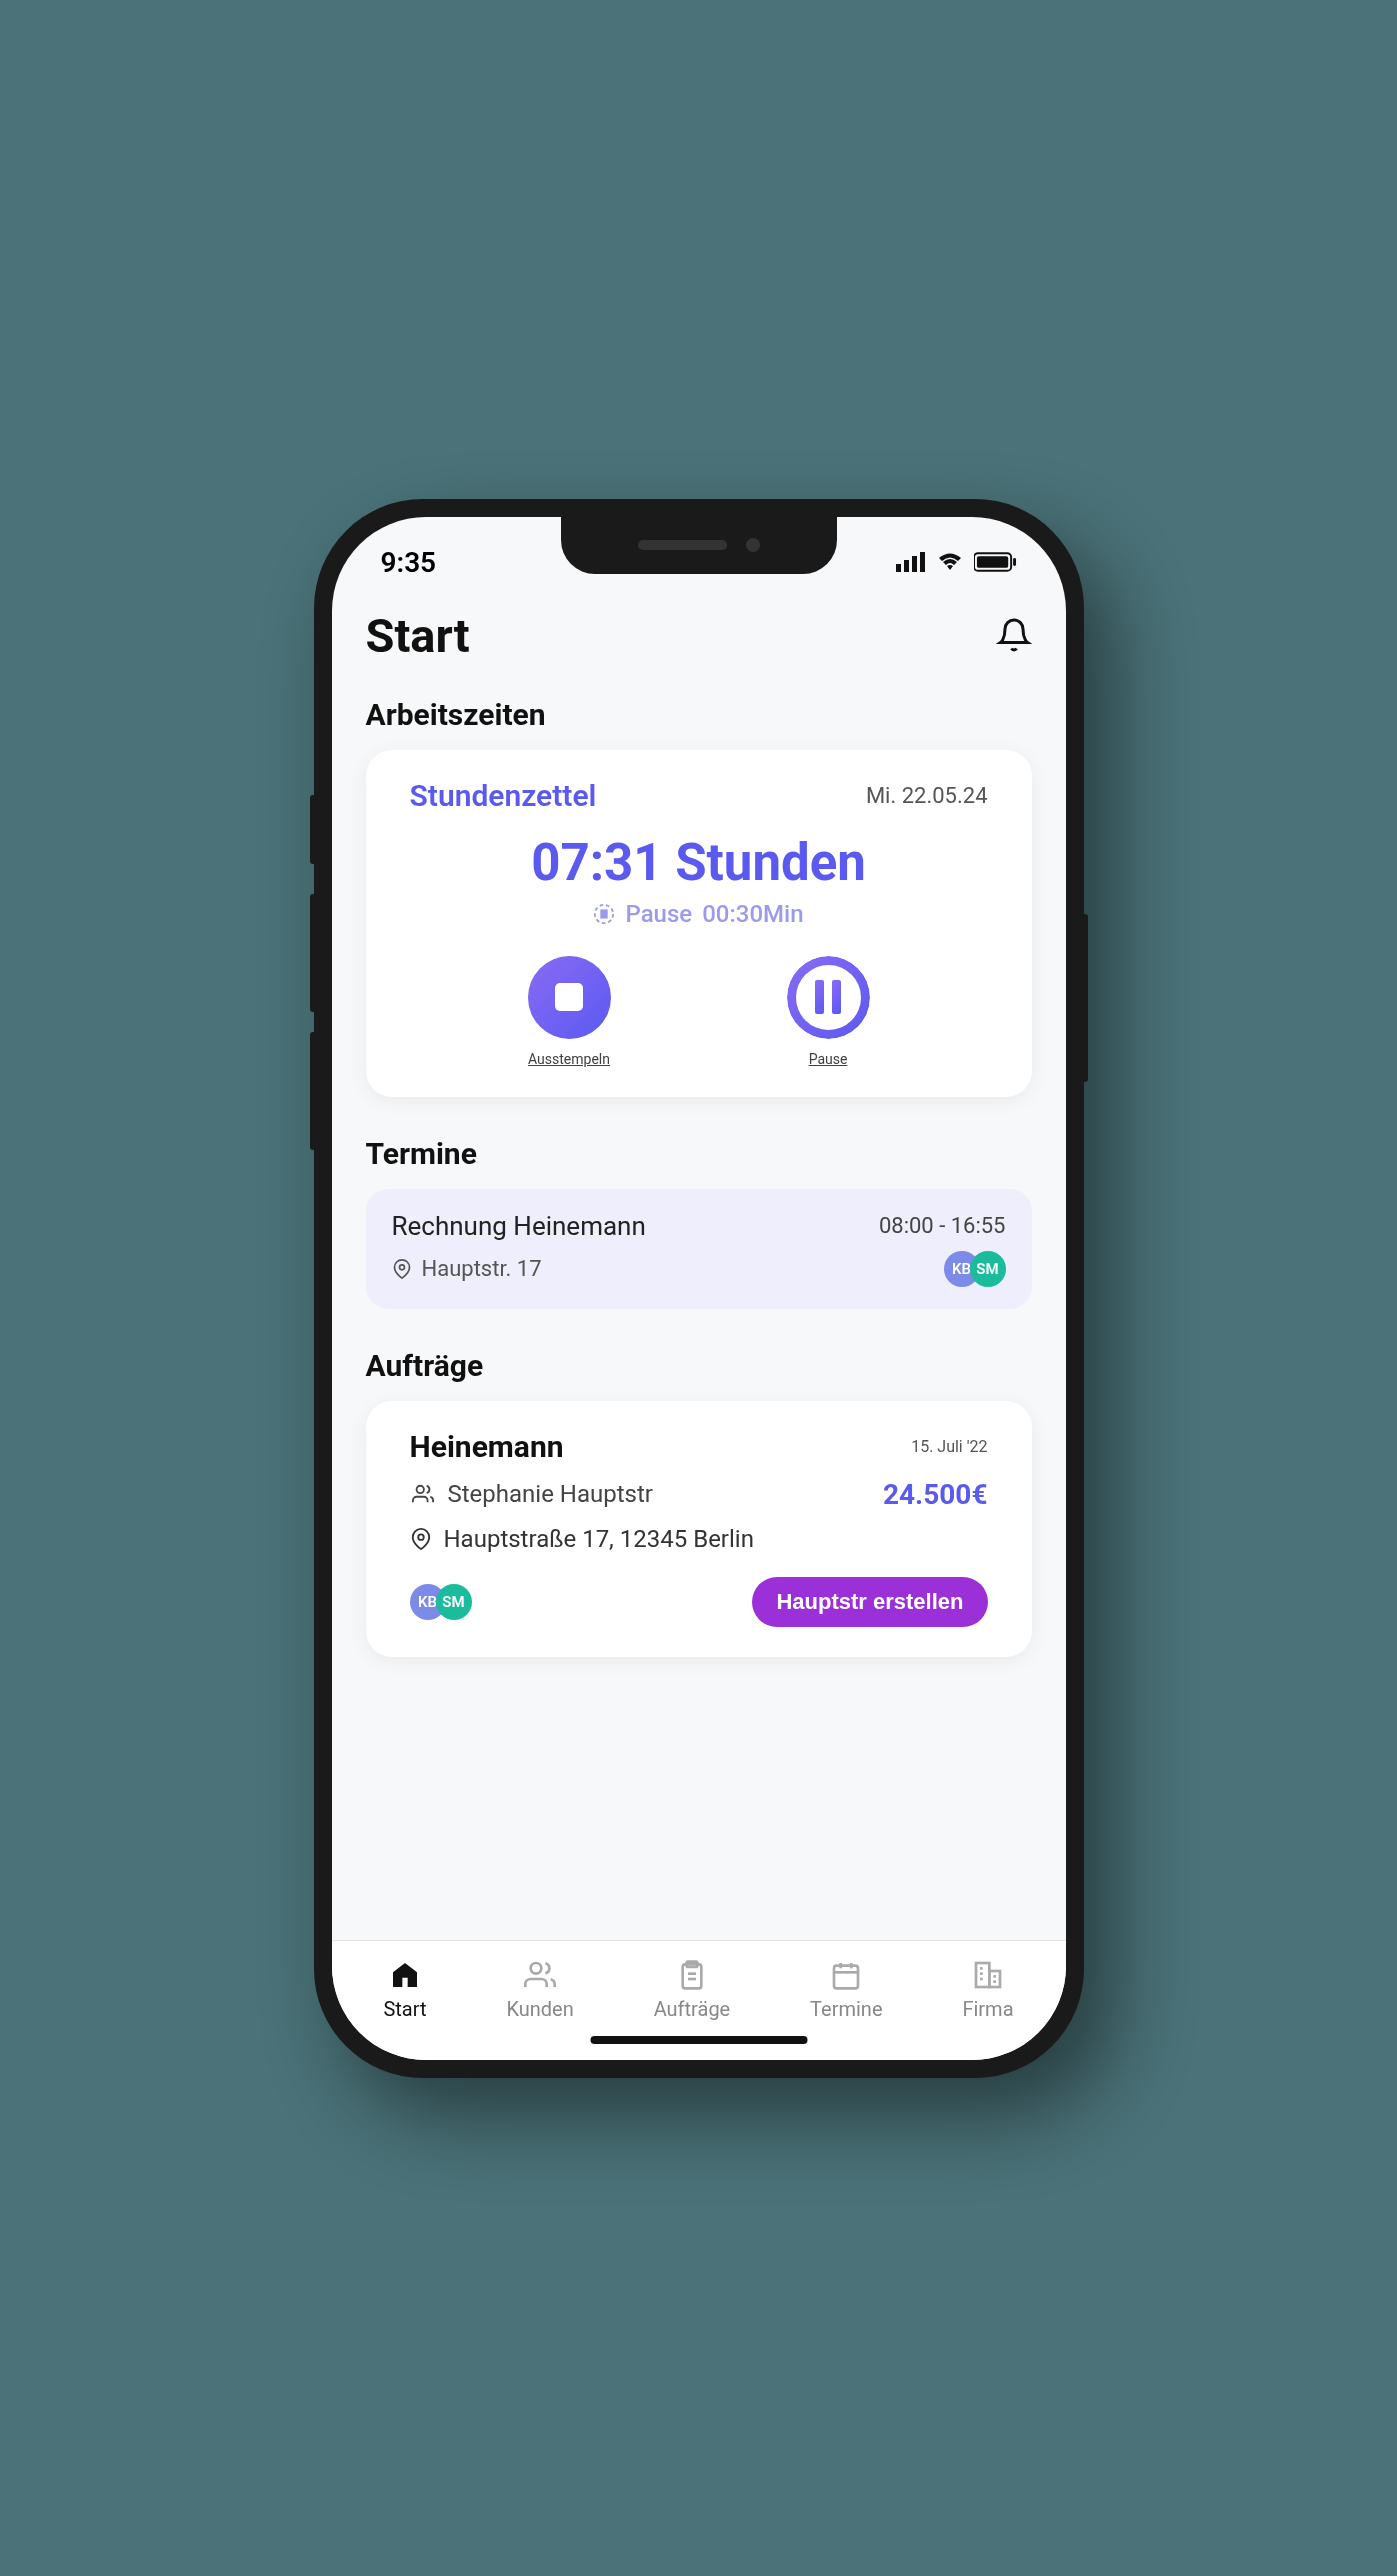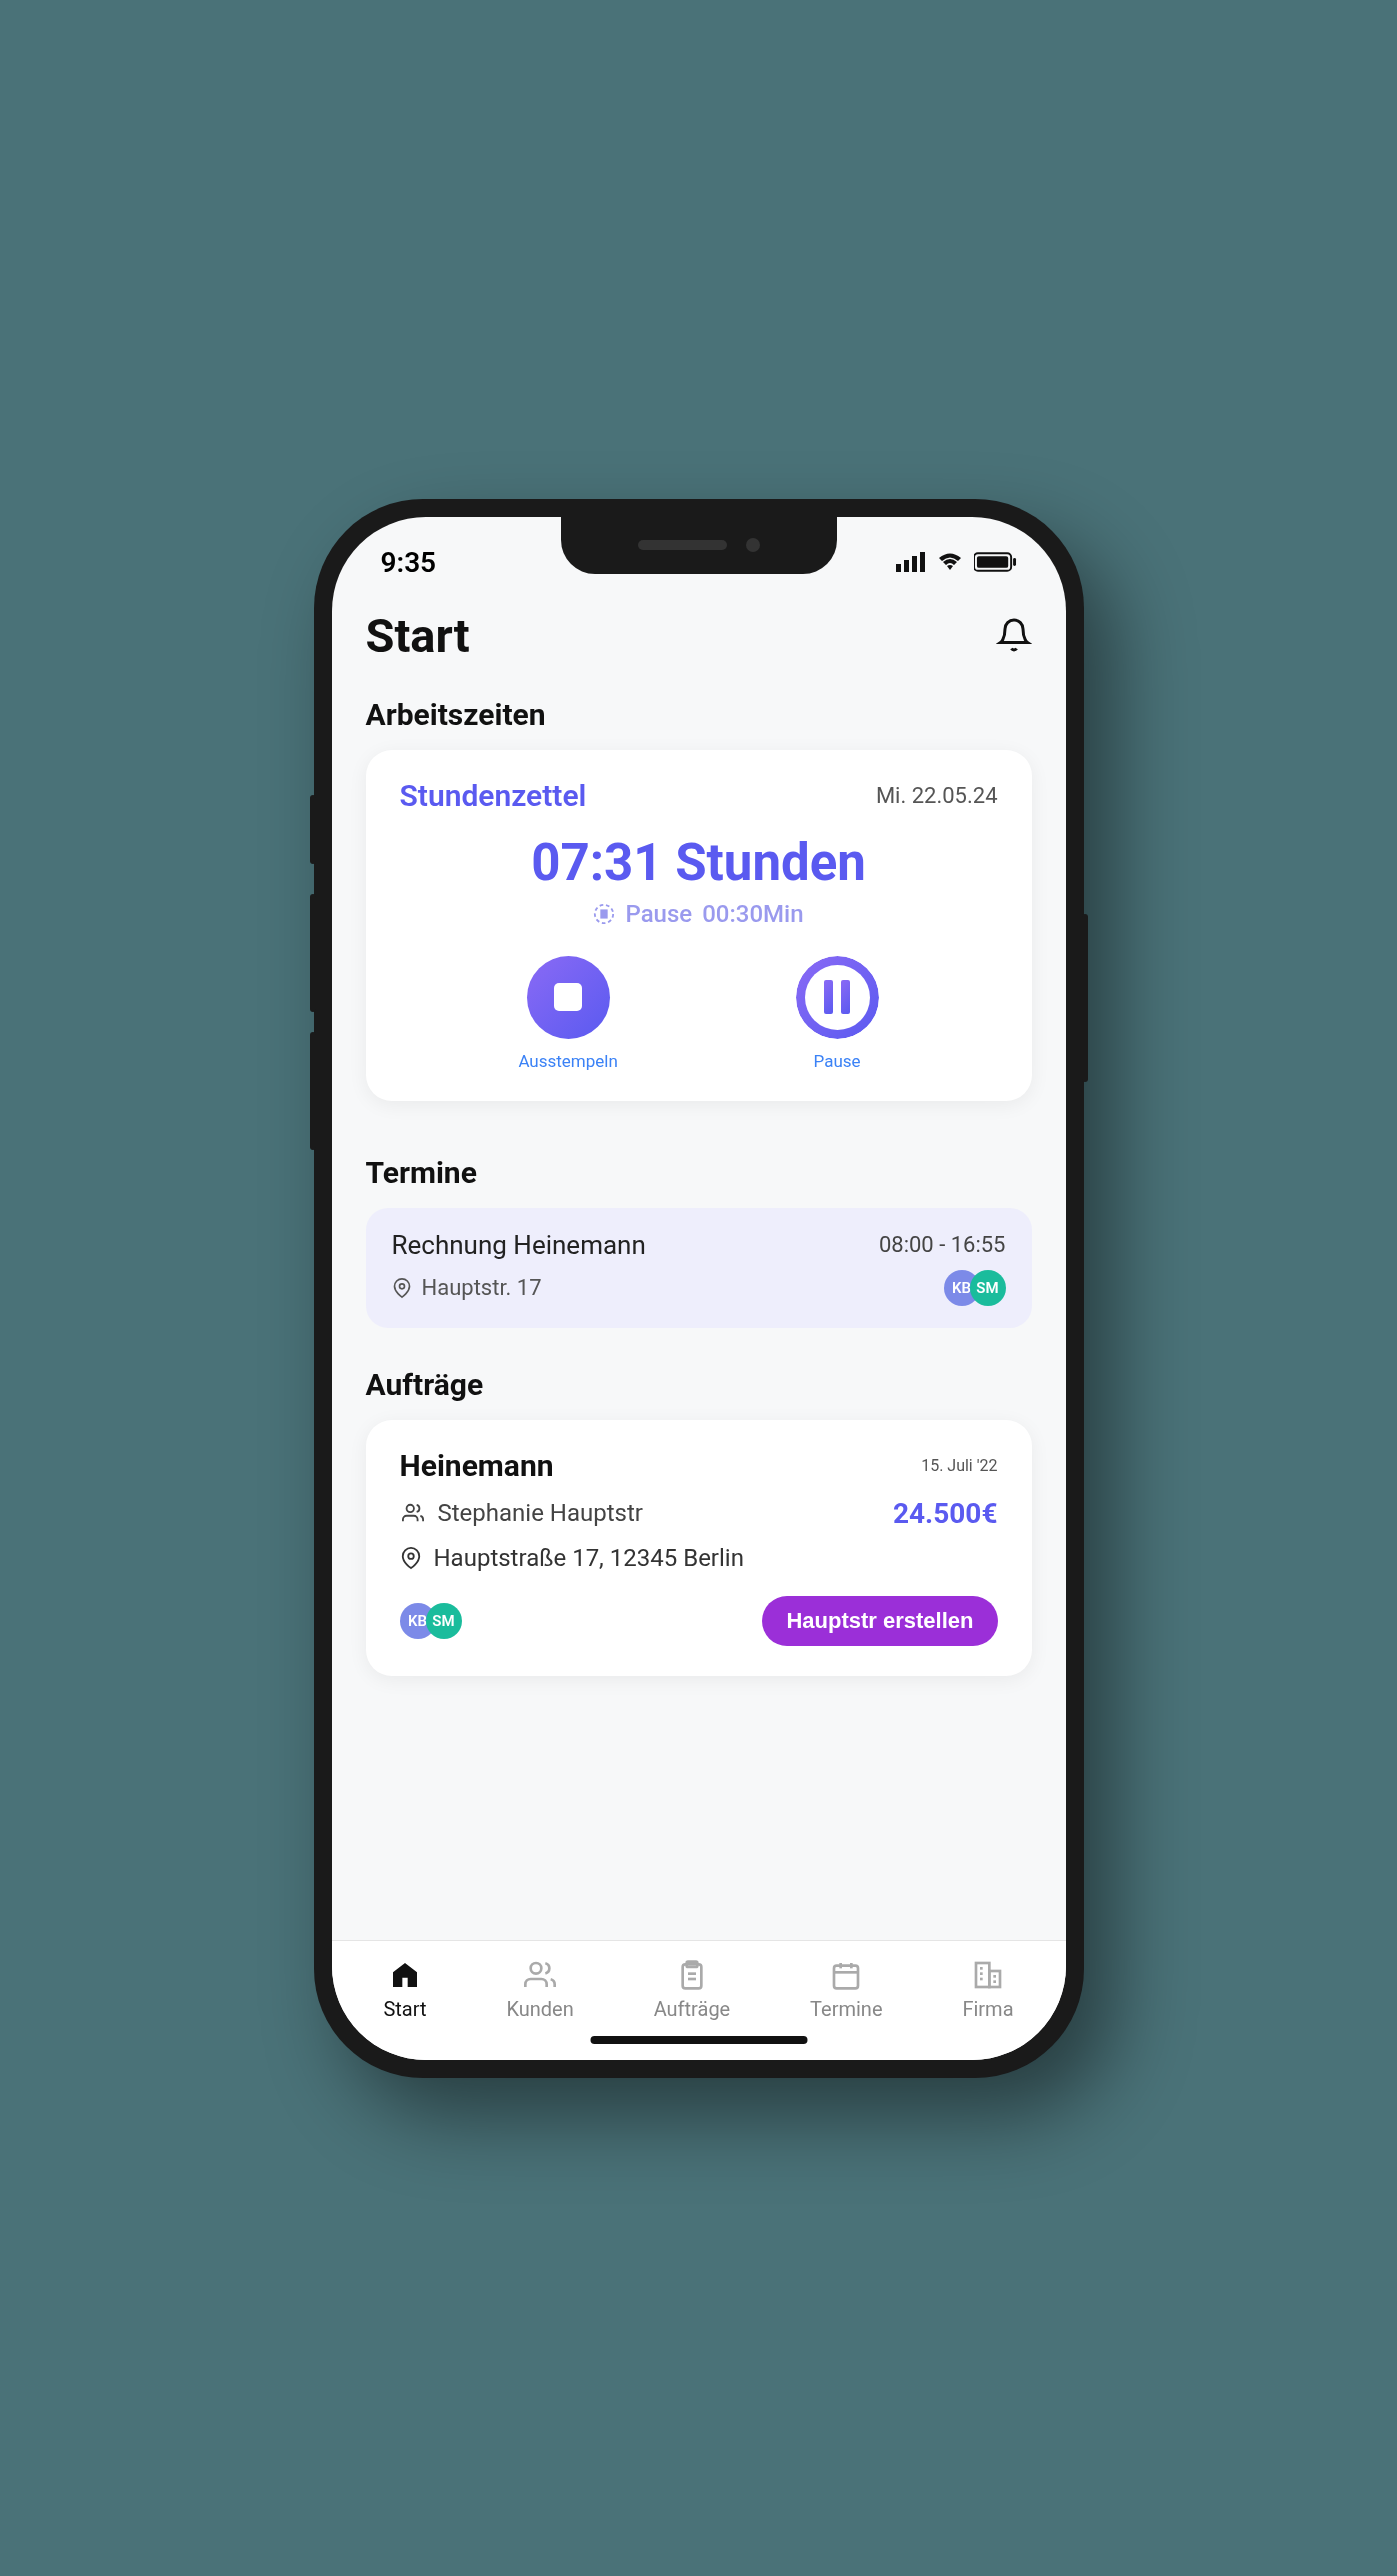--- a/index.html
+++ b/index.html
@@ -84,23 +84,23 @@
   }
   .section-title {
     font-size: 30px;
     font-weight: 700;
     color:#111;
     margin-bottom: 18px;
   }
   .card {
     background:#fff;
     border-radius: 26px;
-    padding: 28px 34px 30px;
+    padding: 28px 44px 30px;
     box-shadow: 0 4px 20px rgba(0,0,0,0.06);
-    margin-bottom: 54px;
+    margin-bottom: 39px;
   }
   .card-header {
     display:flex;
     justify-content:space-between;
     align-items:center;
     margin-bottom: 20px;
   }
   .card-link {
     font-size: 30px;
     font-weight:600;
@@ -133,22 +133,23 @@
     justify-content: space-around;
     padding: 0 30px;
   }
   .action-btn {
     display:flex;
     flex-direction:column;
     align-items:center;
     gap:12px;
   }
   .action-label {
-    font-size: 17px;
-    color:#3b82f6;
+    font-size: 14px;
+    color:#404040;
+    text-decoration:underline;
   }
   .circle-filled {
     width:83px; height:83px; border-radius:50%;
     background: linear-gradient(135deg,#8a6af5,#5a5af0);
     display:flex; align-items:center; justify-content:center;
   }
   .circle-outline-wrap {
     width:83px;height:83px;border-radius:50%;
     display:flex;align-items:center;justify-content:center;
     position:relative;

